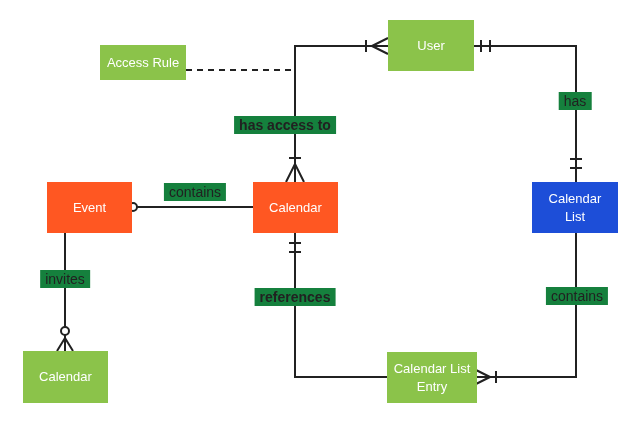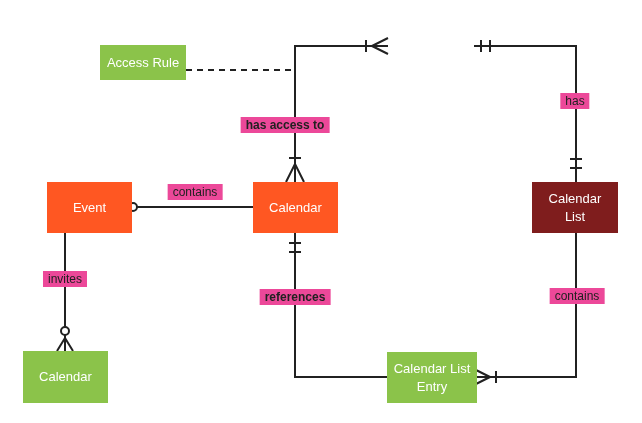--- a/index.html
+++ b/index.html
@@ -12,21 +12,21 @@
   .dashed{stroke-dasharray:6 5;}
   .glyph{stroke:#212121;stroke-width:2;fill:none;}
   .ring{fill:#ffffff;stroke:#212121;stroke-width:2;}
   .entity{
     position:absolute;display:flex;align-items:center;justify-content:center;
     color:#ffffff;font-size:13px;font-weight:500;text-align:center;
     line-height:1.35;padding:0 6px;box-sizing:border-box;
   }
   .rel-label{
     position:absolute;transform:translate(-50%,-50%);
-    background:#ec4899;padding:1px 5px;font-size:12px;color:#212121;
+    background:#15803d;padding:1px 5px;font-size:14px;color:#212121;
     white-space:nowrap;
   }
 </style>
 </head>
 <body>
 
 <div class="canvas">
 
   <svg class="lines-layer" width="642" height="423" viewBox="0 0 642 423">
 
@@ -73,24 +73,25 @@
     <circle class="ring" cx="65" cy="331" r="4"></circle>
     <g>
       <path class="glyph" d="M65,338 L57,351 M65,338 L65,351 M65,338 L73,351"></path>
     </g>
   </svg>
 
   <div class="entity" style="left: 23px; top: 182px; width: 85px; height: 51px; background-color: rgb(255, 87, 34); margin-left: 24px;">Event</div>
 
   <div class="entity" style="left: 253px; top: 182px; width: 85px; height: 51px; background-color: rgb(255, 87, 34);">Calendar</div>
 
+  <div class="entity" style="left: 388px; top: 20px; width: 86px; height: 51px; background-color: rgb(139, 195, 74);">User</div>
 
   <div class="entity" style="left: 100px; top: 45px; width: 86px; height: 35px; background-color: rgb(139, 195, 74);">Access Rule</div>
 
-  <div class="entity" style="left: 532px; top: 182px; width: 86px; height: 51px; background-color: #7f1d1d;">Calendar List</div>
+  <div class="entity" style="left: 532px; top: 182px; width: 86px; height: 51px; background-color: #1d4ed8;">Calendar List</div>
 
   <div class="entity" style="left: 387px; top: 352px; width: 90px; height: 51px; background-color: rgb(139, 195, 74);">Calendar List Entry</div>
 
   <div class="entity" style="left: 23px; top: 351px; width: 85px; height: 52px; background-color: rgb(139, 195, 74);">Calendar</div>
 
   <div class="rel-label" style="left:195px;top:192px;">contains</div>
 
   <div class="rel-label" style="left:285px;top:125px;font-weight:bold;">has access to</div>
 
   <div class="rel-label" style="left:575px;top:101px;">has</div>

